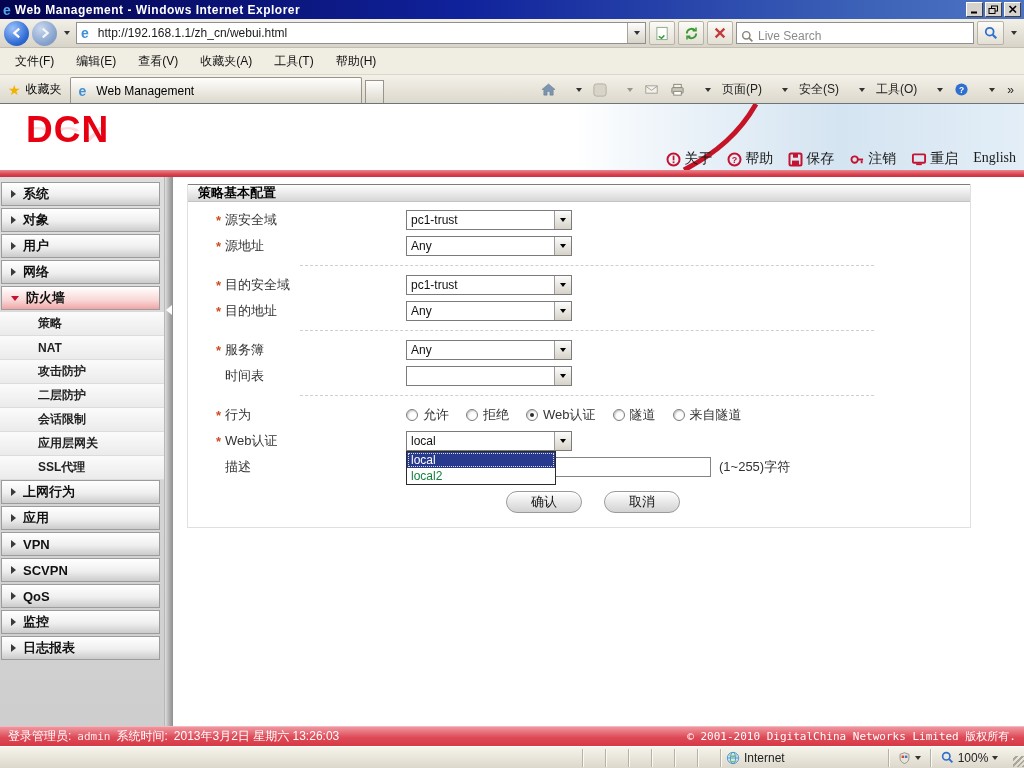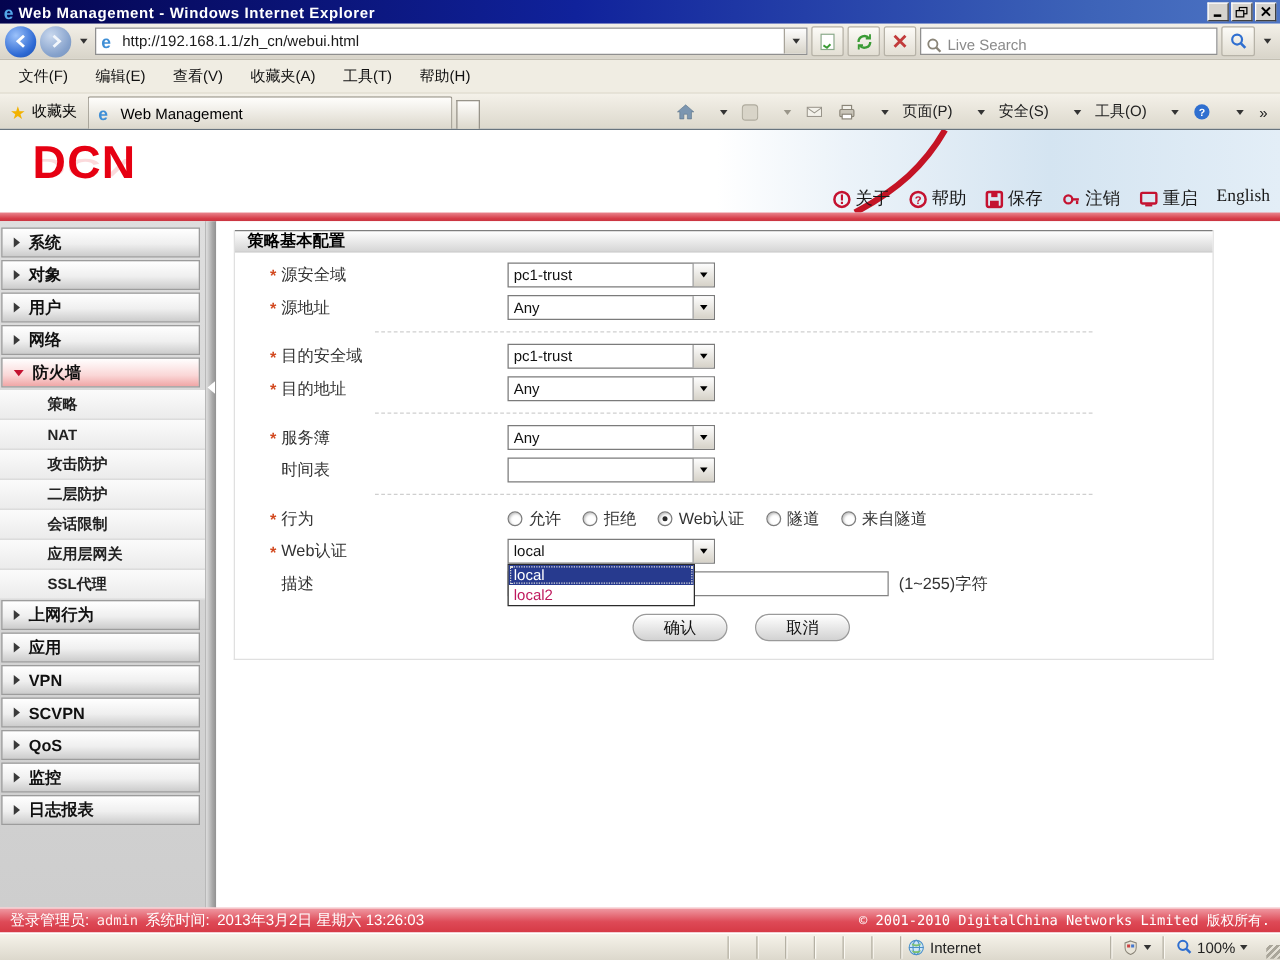--- a/index.html
+++ b/index.html
@@ -124,21 +124,21 @@
 
   .radio-item { display:flex; align-items:center; gap:5px; margin-right:17px; }
   .radio { width:12px; height:12px; border-radius:50%; border:1px solid #7d7d7d;
     background:#fff; box-shadow:inset 1px 1px 2px rgba(0,0,0,.25); position:relative; flex:0 0 auto; }
   .radio.checked::after { content:''; position:absolute; left:3px; top:3px; width:4px;
     height:4px; border-radius:50%; background:#2c2c2c; }
 
   .selwrap { position:relative; }
   .droplist { position:absolute; left:0; top:20px; width:150px; background:#fff;
     border:1px solid #2b2b2b; z-index:5; font-size:12px; }
-  .dropopt { height:16px; display:flex; align-items:center; padding-left:4px; color:#be185d; }
+  .dropopt { height:16px; display:flex; align-items:center; padding-left:4px; color:#15803d; }
   .dropopt.hl { background:#273a8e; color:#fff; outline:1px dotted #ddd; outline-offset:-2px; }
 
   .textinput { width:305px; height:20px; border:1px solid #848484; font-size:12px;
     padding:0 3px; font-family:inherit; outline:none; }
   .hint { margin-left:8px; font-size:13px; color:#333; }
 
   .btnrow { display:flex; gap:22px; padding:11px 0 12px 318px; }
   .pillbtn { width:76px; height:22px; border:1px solid #9a9a9a; border-radius:11px;
     background:linear-gradient(#ffffff,#d2d2d2); font-size:13px; color:#111;
     display:flex; align-items:center; justify-content:center; box-shadow:inset 0 1px 0 #fff; }

